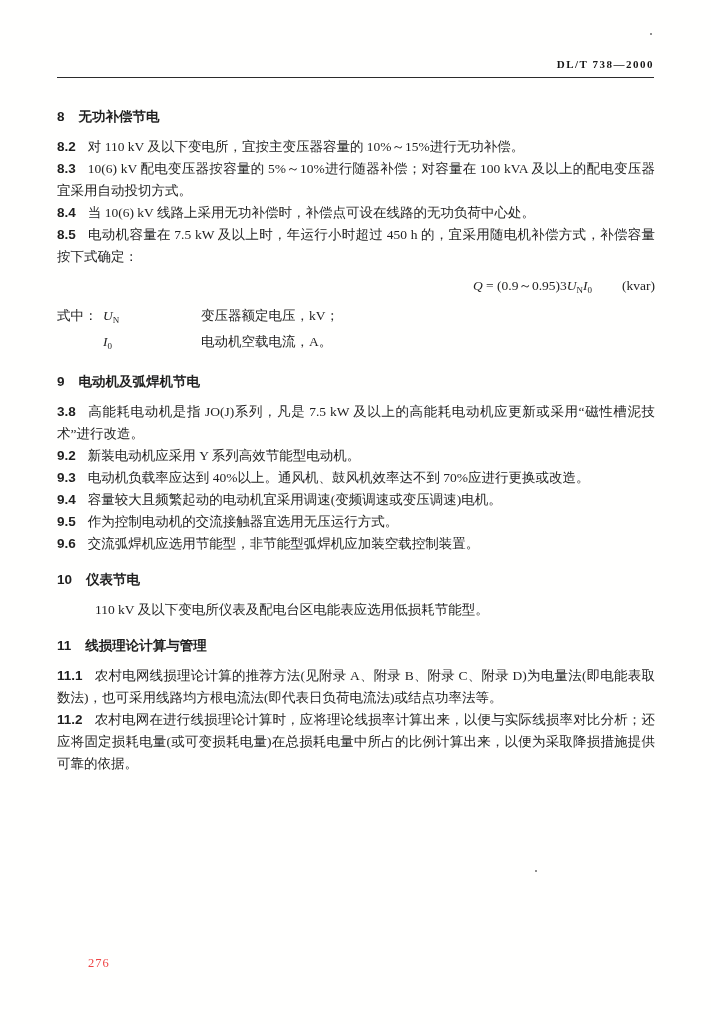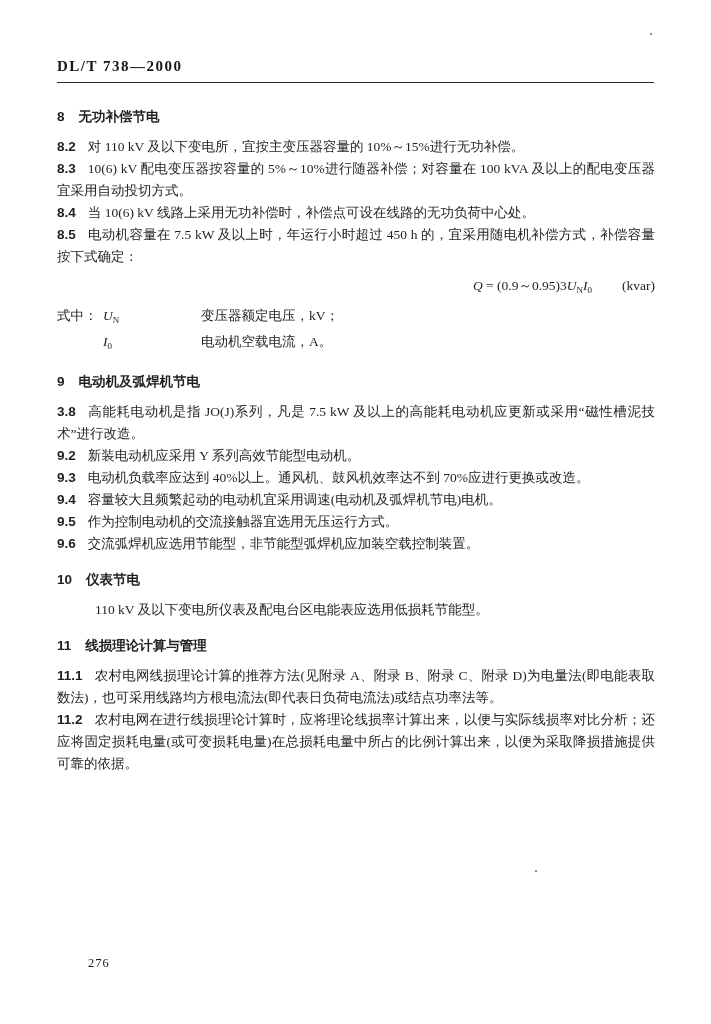--- a/index.html
+++ b/index.html
@@ -7,24 +7,24 @@
     position:relative;
     width:711px; height:1024px;
     margin:0 auto;
     background:#fffffe;
     color:#1f1f1f;
     font-family:"Liberation Serif", serif;
     overflow:hidden;
   }
   .header { position:absolute; top:58px; left:57px; right:57px; }
   .doc-code {
-    text-align:left;
+    text-align:right;
     font-family:"Liberation Serif", serif;
     font-weight:bold;
-    font-size:15px;
+    font-size:11px;
     letter-spacing:1.5px;
     color:#171717;
   }
   .header-rule {
     margin-top:7px;
     border-top:1.2px solid #2b2b2b;
     height:0;
   }
   .content {
     position:absolute;
@@ -61,21 +61,21 @@
   .where-row { display:flex; line-height:22px; }
   .where-label { width:46px; flex:none; }
   .where-sym { width:50px; flex:none; }
   .where-def { flex:1;margin-left:48px; }
   .indent-body { margin:0; text-indent:38px; }
   .page-number {
     position:absolute;
     left:88px; top:956px;
     font-size:12.5px;
     letter-spacing:1px;
-    color:#0f172a;
+    color:#ef4444;
   }
   .speck { position:absolute; background:#6a6a6a; border-radius:50%; }
   .speck-1 { left:650px; top:33px; width:2px; height:2px; }
   .speck-2 { left:535px; top:870px; width:2px; height:2px; }
 </style>
 </head>
 <body>
 
 <div class="page">
 
@@ -125,21 +125,21 @@
     <p class="item">
       <span class="pnum">3.8</span><span>高能耗电动机是指 JO(J)系列，凡是 7.5 kW 及以上的高能耗电动机应更新或采用“磁性槽泥技术”进行改造。</span>
     </p>
     <p class="item">
       <span class="pnum">9.2</span><span>新装电动机应采用 Y 系列高效节能型电动机。</span>
     </p>
     <p class="item">
       <span class="pnum">9.3</span><span>电动机负载率应达到 40%以上。通风机、鼓风机效率达不到 70%应进行更换或改造。</span>
     </p>
     <p class="item">
-      <span class="pnum">9.4</span><span>容量较大且频繁起动的电动机宜采用调速(电动机及弧焊机节电)电机。</span>
+      <span class="pnum">9.4</span><span>容量较大且频繁起动的电动机宜采用调速(变频调速或变压调速)电机。</span>
     </p>
     <p class="item">
       <span class="pnum">9.5</span><span>作为控制电动机的交流接触器宜选用无压运行方式。</span>
     </p>
     <p class="item">
       <span class="pnum">9.6</span><span>交流弧焊机应选用节能型，非节能型弧焊机应加装空载控制装置。</span>
     </p>
 
     <div class="sec-heading">
       <span class="hnum">10</span><span>仪表节电</span>

